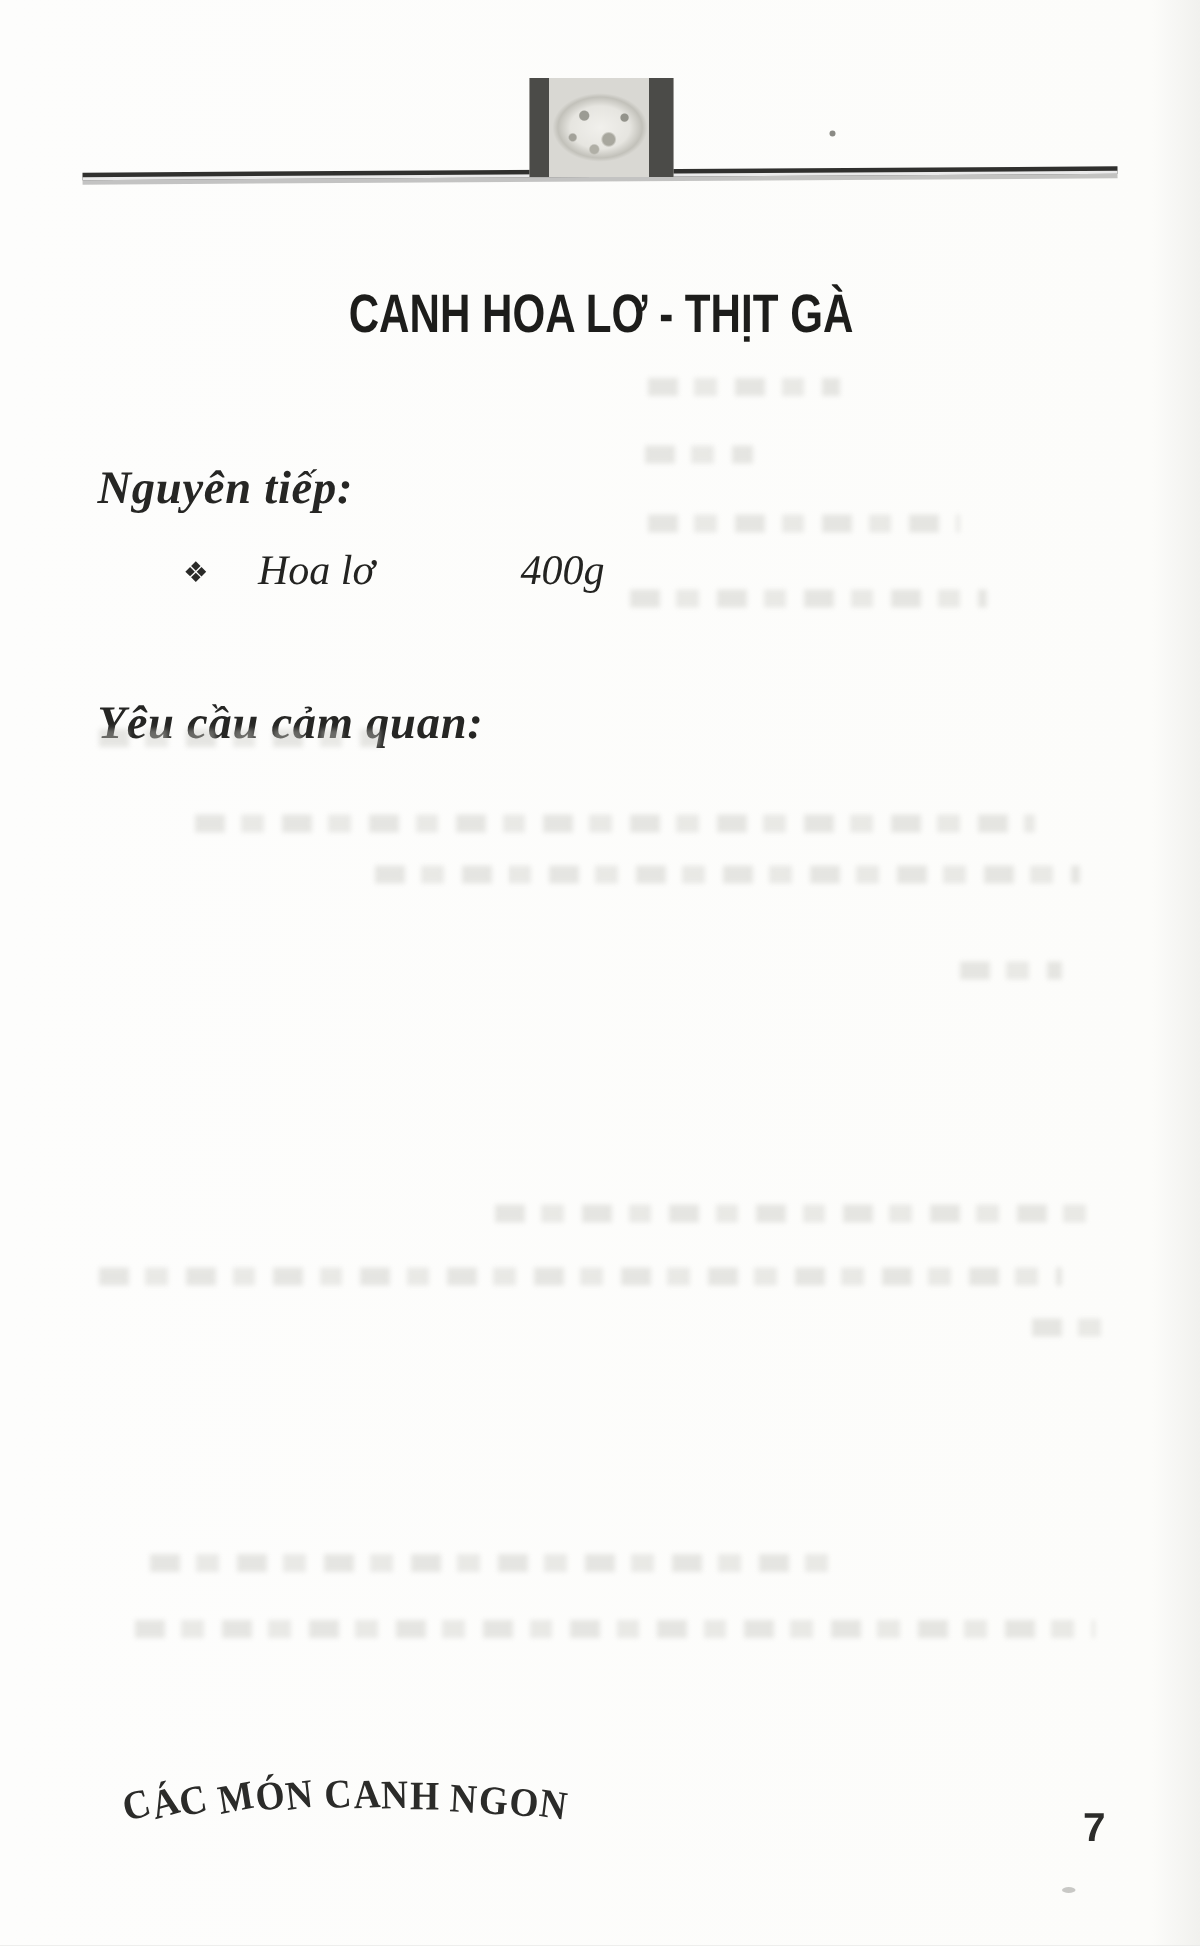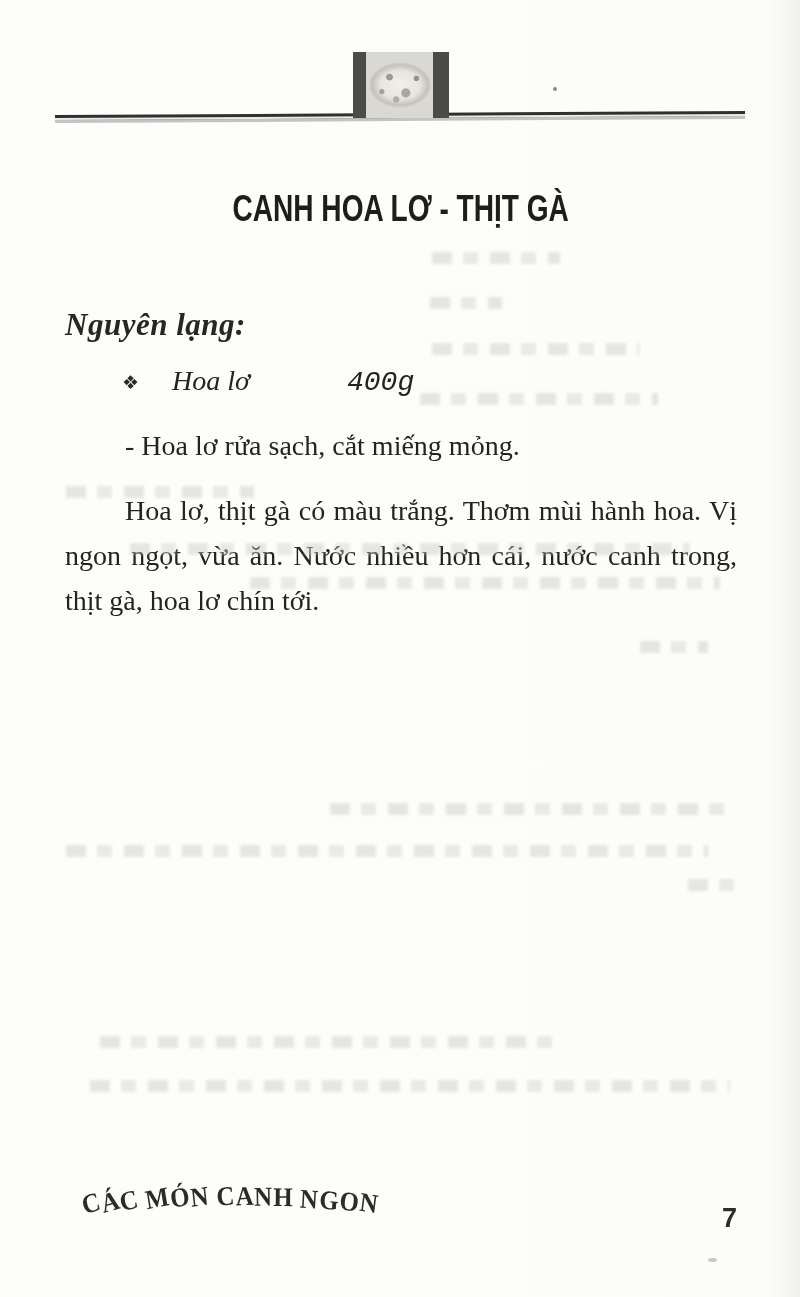--- a/index.html
+++ b/index.html
@@ -68,21 +68,21 @@
     font-style:italic;font-size:28px;color:#232321;
     white-space:nowrap;
   }
   .bullet{
     display:inline-block;width:50px;
     font-family:"DejaVu Sans",sans-serif;
     font-style:normal;font-size:19px;
     color:#2a2a28;vertical-align:1px;
   }
   .ing-name{display:inline-block;min-width:175px;}
-  .ing-qty{display:inline-block;font-family:Liberation Mono, monospace;}
+  .ing-qty{display:inline-block;}
 
   .para{
     margin:14px 0 0;
     font-size:28px;line-height:45px;
     text-align:justify;text-indent:60px;
     color:#232321;
   }
   .para.first{margin-top:20px;}
 
   
@@ -129,33 +129,32 @@
 
 <div class="page">
 
   <div class="rule"></div>
 
   <div class="content">
     <div class="photo"></div>
 
     <h1 class="title"><span>CANH HOA LƠ - THỊT GÀ</span></h1>
 
-    <div class="sec-heading h-ingredients">Nguyên lạng:</div>
+    <div class="sec-heading h-ingredients">Nguyên tiếp:</div>
 
     <div class="ing-list">
       <div class="ing-row">
         <span class="bullet">❖</span><span class="ing-name">Hoa lơ</span><span class="ing-qty">400g</span>
       </div>
     </div>
 
 
-    <p class="para first">- Hoa lơ rửa sạch, cắt miếng mỏng.</p>
 
+    <div class="sec-heading h-sensory">Yêu cầu cảm quan:</div>
 
-    <p class="para first">Hoa lơ, thịt gà có màu trắng. Thơm mùi hành hoa. Vị ngon ngọt, vừa ăn. Nước nhiều hơn cái, nước canh trong, thịt gà, hoa lơ chín tới.</p>
   </div>
 
   <div class="footer-logo"><span style="transform: translateY(0px) rotate(-16deg);">C</span><span style="transform: translateY(-1.4px) rotate(-14.5deg);">Á</span><span style="transform: translateY(-2.7px) rotate(-13deg);">C</span><span style="transform: translateY(-3.9px) rotate(-11.5deg);">&nbsp;</span><span style="transform: translateY(-4.9px) rotate(-10deg);">M</span><span style="transform: translateY(-5.8px) rotate(-8.5deg);">Ó</span><span style="transform: translateY(-6.5px) rotate(-7deg);">N</span><span style="transform: translateY(-6.9px) rotate(-5.5deg);">&nbsp;</span><span style="transform: translateY(-7px) rotate(-4deg);">C</span><span style="transform: translateY(-6.9px) rotate(-2.5deg);">A</span><span style="transform: translateY(-6.5px) rotate(-1deg);">N</span><span style="transform: translateY(-5.8px) rotate(0.5deg);">H</span><span style="transform: translateY(-4.9px) rotate(2deg);">&nbsp;</span><span style="transform: translateY(-3.9px) rotate(3.5deg);">N</span><span style="transform: translateY(-2.7px) rotate(5deg);">G</span><span style="transform: translateY(-1.4px) rotate(6.5deg);">O</span><span style="transform: translateY(0px) rotate(8deg);">N</span></div>
   <div class="page-number">7</div>
 
   <div class="ghost g1"></div>
   <div class="ghost g2"></div>
   <div class="ghost g3"></div>
   <div class="ghost g4"></div>
   <div class="ghost g5"></div>

